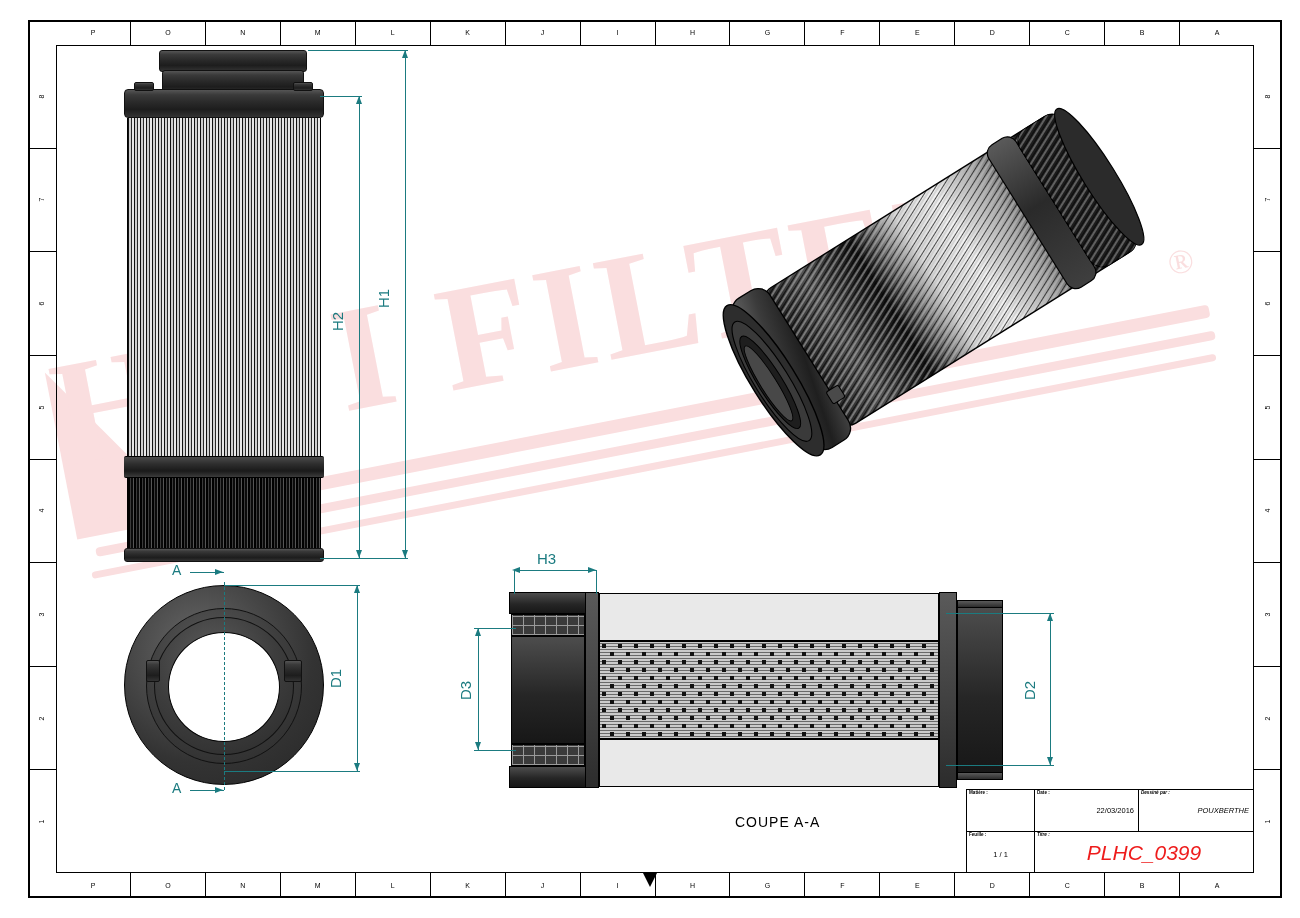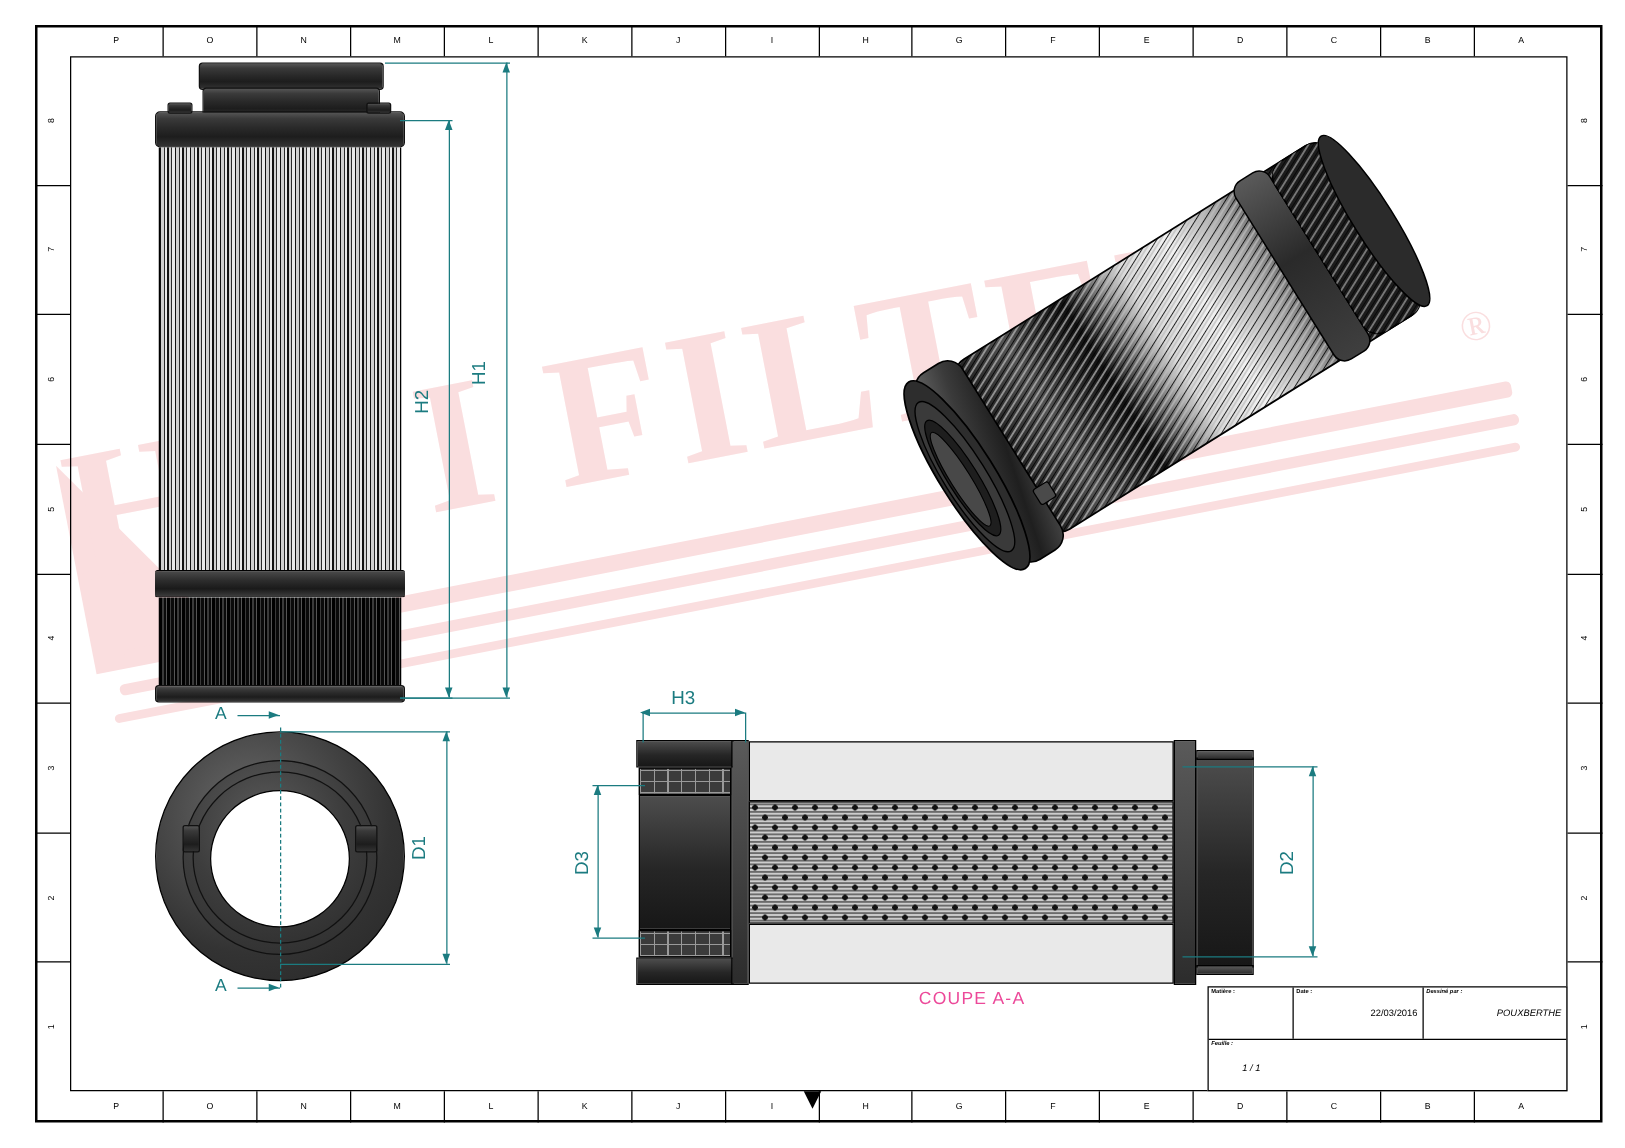--- a/index.html
+++ b/index.html
@@ -132,24 +132,25 @@
   .arrow-left { border-top: 3px solid transparent; border-bottom: 3px solid transparent; border-right: 8px solid #1b7b80; }
   .arrow-right{ border-top: 3px solid transparent; border-bottom: 3px solid transparent; border-left: 8px solid #1b7b80; }
 
   .section-label {
     position: absolute;
     color: #1b7b80; font-size: 14px;
     font-family: "Liberation Sans", sans-serif;
   }
   .coupe-label {
     position: absolute;
-    color: #ec4899;
+    color: #000000;
     font-size: 14px;
     letter-spacing: 1px;
     font-family: "Liberation Sans", sans-serif;
+    margin-top: 24px;
   }
   .centerline {
     position: absolute;
     border-left: 1px dashed #1b7b80;
   }
 
   
   .view { position: absolute; }
 
   .endcap {
@@ -553,19 +554,23 @@
         <span class="tb-tag">Dessiné par :</span>
         <span class="tb-val right">POUXBERTHE</span>
       </div>
     </div>
 
     <div class="tb-row">
       <div class="tb-cell" style="width:68px;">
         <span class="tb-tag">Feuille :</span>
         <span class="tb-val" style="margin-top:5px;">1 / 1</span>
       </div>
+      <div class="tb-cell" style="flex:1;">
+        <span class="tb-tag">Titre :</span>
+        <span class="tb-part" style="margin-top:3px;">PLHC_0399</span>
+      </div>
     </div>
 
 
 
   </div>
 
 </div>
 
 </body></html>

